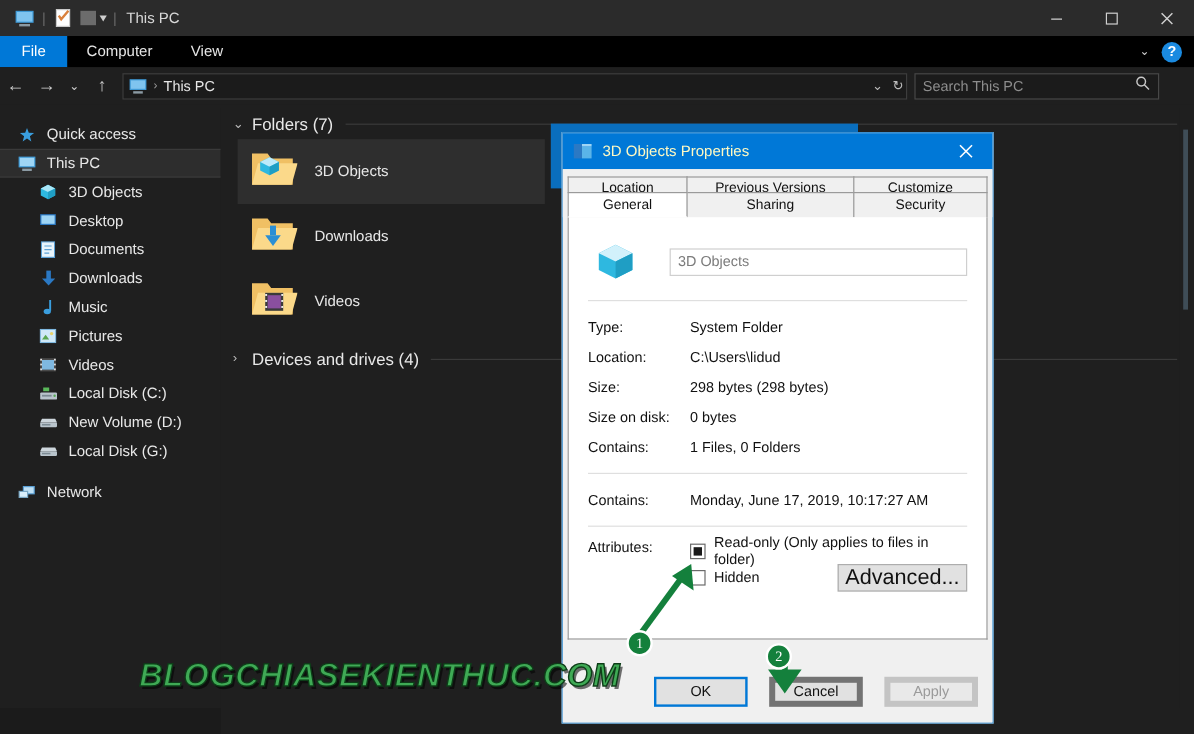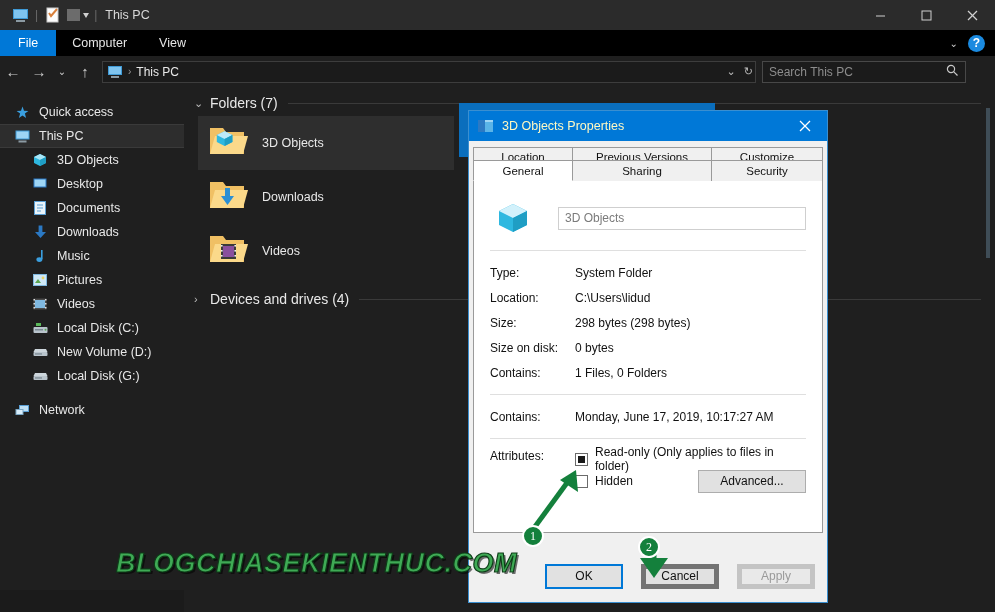--- a/index.html
+++ b/index.html
@@ -137,21 +137,21 @@
   .attr-lab { width: 85px; padding-top: 1px; }
   .attr-col { flex: 1; }
   .cbline { display: flex; align-items: center; height: 22px; }
   .cbox { width: 13px; height: 13px; border: 1px solid #6b6b6b; background: #fff;
           margin-right: 7px; position: relative; flex: 0 0 auto; }
   .cbox.indeterminate::after {
     content: ""; position: absolute; left: 2px; top: 2px; width: 7px; height: 7px; background: #1a1a1a;
   }
   .adv-btn {
     margin-left: auto; width: 108px; height: 23px; border: 1px solid #adadad; background: #e1e1e1;
-    font-size: 12px; color: #111; display: flex; align-items: center; justify-content: center;
+    font-size: 18px; color: #111; display: flex; align-items: center; justify-content: center;
   }
   .dlg-footer {
     position: absolute; left: 0; bottom: 0; width: 100%; height: 52px; background: #f0f0f0;
     display: flex; align-items: center; justify-content: flex-end; padding-right: 12px; gap: 18px;
   }
   .btn { width: 78px; height: 25px; border: 5px solid #737373; background: #e1e1e1;
          font-size: 12px; color: #111; display: flex; align-items: center; justify-content: center; }
   .btn.default { border: 2px solid #0078d7; background: #e1e1e1; }
   .btn.disabled { color: #9a9a9a; background: #e9e9e9; border-color: #c4c4c4; }
 

